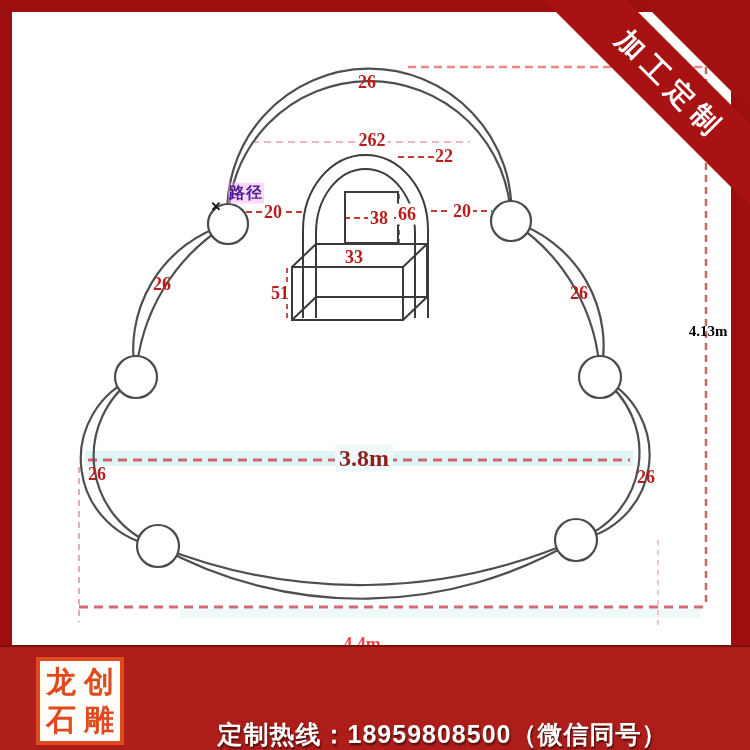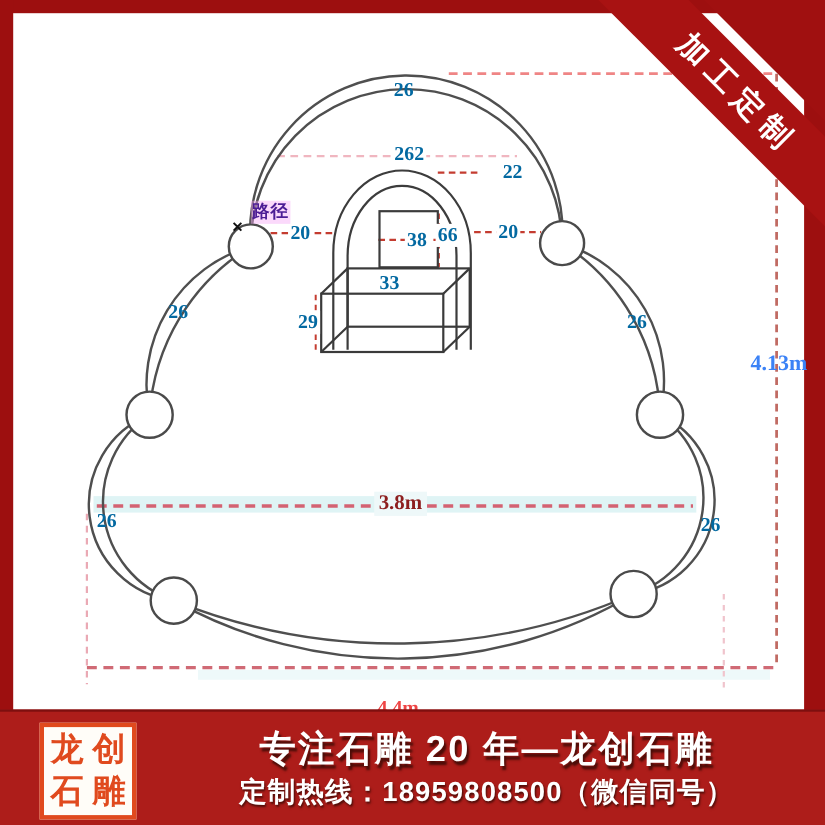--- a/index.html
+++ b/index.html
@@ -12,34 +12,34 @@
   
   .corner-triangle{position:absolute;top:0;right:0;width:110px;height:110px;background:#a01010;
          clip-path:polygon(0 0,100% 0,100% 100%);z-index:6;}
   .ribbon-band{position:absolute;top:56px;right:-70px;width:300px;height:58px;background:#a81212;
          transform:rotate(45deg);z-index:6;text-align:center;line-height:58px;
          color:#fff;font-size:28px;font-weight:bold;letter-spacing:7px;}
   
   .draw{position:absolute;left:0;top:0;z-index:1;}
   
   .dim{position:absolute;transform:translate(-50%,-50%);white-space:nowrap;z-index:3;
-       font-family:"Liberation Serif",serif;font-weight:bold;font-size:18px;color:#0369a1;}
+       font-family:"Liberation Serif",serif;font-weight:bold;font-size:18px;color:#b91c1c;}
   .dim.bgw{background:#ffffff;padding:0 2px;}
-  .dim.big{font-size:19px;color:#8d1f1f;background:#eef8f9;padding:0 4px;}
-  .dim.height-label{font-size:20px;color:#3b82f6;z-index:6;}
+  .dim.big{font-size:24px;color:#8d1f1f;background:#eef8f9;padding:0 4px;}
+  .dim.height-label{font-size:15px;color:#000000;z-index:6;}
   .path-label{position:absolute;transform:translate(-50%,-50%);z-index:3;font-size:16px;font-weight:bold;
        color:#4c1d95;background:rgba(246,170,246,.45);padding:0 1px;letter-spacing:1px;}
   .x-mark{position:absolute;transform:translate(-50%,-50%);z-index:3;font-size:13px;color:#111;font-weight:bold;}
   .partial{z-index:2;}
   
   .banner{position:absolute;left:0;top:645px;width:750px;height:105px;background:#ad1d1a;z-index:5;
          border-top:2px solid #7d0f0f;}
   .banner-line1{position:absolute;left:150px;right:15px;top:12px;text-align:center;color:#ffffff;
          font-size:33px;font-weight:bold;letter-spacing:2px;text-shadow:2px 3px 2px #4a0d08;}
-  .banner-line2{position:absolute;left:150px;right:15px;top:56px;text-align:center;color:#ffffff;
+  .banner-line2{position:absolute;left:150px;right:15px;top:71px;text-align:center;color:#ffffff;
          font-size:25px;font-weight:bold;letter-spacing:1px;text-shadow:1px 2px 2px #4a0d08;}
   .seal{position:absolute;left:36px;top:10px;width:88px;height:88px;background:#fffdf8;
          border:4px solid #e04a1e;box-sizing:border-box;display:grid;
          grid-template-columns:1fr 1fr;grid-template-rows:1fr 1fr;padding:2px;}
   .seal span{display:flex;align-items:center;justify-content:center;color:#e04a1e;
          font-family:"Liberation Serif",serif;font-weight:bold;font-size:30px;line-height:1;}
 </style>
 </head>
 <body>
 
@@ -87,27 +87,27 @@
       <rect x="316" y="244" width="111" height="53"></rect>
       <line x1="292" y1="267" x2="316" y2="244"></line>
       <line x1="403" y1="267" x2="427" y2="244"></line>
       <line x1="403" y1="320" x2="427" y2="297"></line>
       <line x1="292" y1="320" x2="316" y2="297"></line>
     </g>
   </svg>
 
   <span class="dim" style="left:367px;top:82px;">26</span>
   <span class="dim bgw" style="left:372px;top:140px;">262</span>
-  <span class="dim" style="left:466px;top:156px;">22</span>
+  <span class="dim" style="left:444px;top:156px;">22</span>
   <span class="dim bgw" style="left:273px;top:212px;">20</span>
   <span class="dim bgw" style="left:462px;top:211px;">20</span>
   <span class="dim bgw" style="left:369px;top:218px;margin-left:10px;">38</span>
   <span class="dim bgw" style="left:407px;top:214px;">66</span>
   <span class="dim" style="left:354px;top:257px;">33</span>
-  <span class="dim bgw" style="left:280px;top:293px;">29</span>
+  <span class="dim bgw" style="left:280px;top:293px;">51</span>
   <span class="dim" style="left:162px;top:284px;">26</span>
   <span class="dim" style="left:579px;top:293px;">26</span>
   <span class="dim" style="left:97px;top:474px;">26</span>
   <span class="dim" style="left:646px;top:477px;">26</span>
   <span class="dim big" style="left:364px;top:458px;">3.8m</span>
   <span class="dim height-label" style="left:708px;top:331px;">4.13m</span>
   <span class="dim partial" style="left:362px;top:644px;color:#ef4444;">4.4m</span>
 
   <span class="path-label" style="left:246px;top:193px;">路径</span>
   <span class="x-mark" style="left:216px;top:206px;">✕</span>
@@ -121,17 +121,16 @@
     <span>加工定制</span>
   </div>
 
   <div class="banner">
     <div class="seal">
       <span>龙</span>
       <span>创</span>
       <span>石</span>
       <span>雕</span>
     </div>
-    <div class="banner-line1">专注石雕 20 年—龙创石雕</div>
     <div class="banner-line2">定制热线：18959808500（微信同号）</div>
   </div>
 
 </div>
 
 </body></html>

